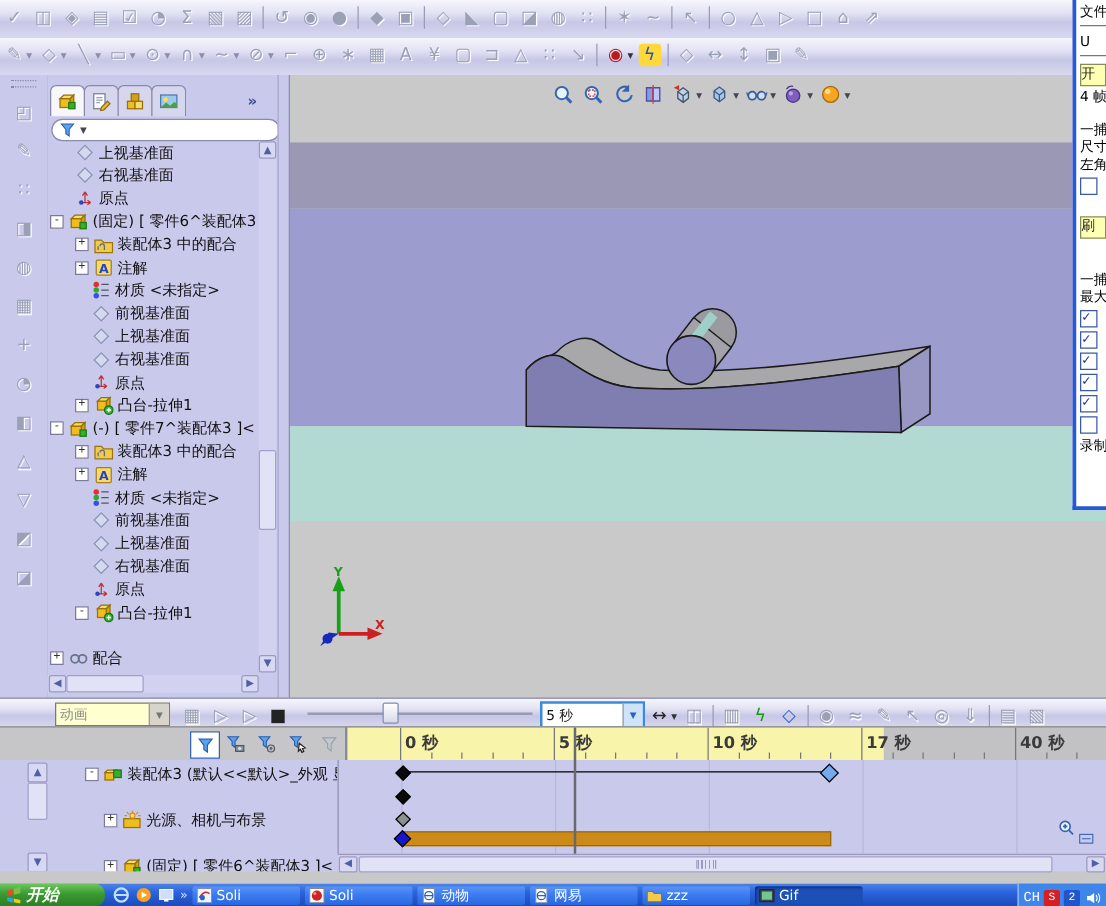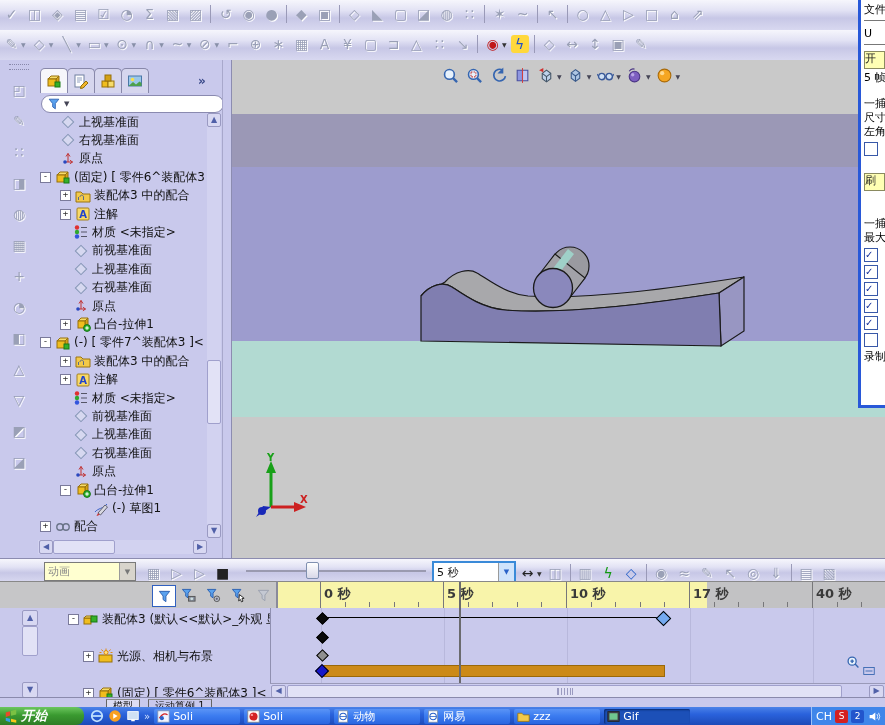--- a/index.html
+++ b/index.html
@@ -72,22 +72,22 @@
   .mtab.active{background:#c9c9ec;}
   
   #taskbar{left:0;top:707px;width:885px;height:18px;background:linear-gradient(#4b82e8,#2a62dc 40%,#1c4ab8);z-index:20;
     display:flex;align-items:center;}
   #startbtn{width:84px;height:18px;background:linear-gradient(#6cc75e,#3a9a30 45%,#2e7d26);border-radius:0 8px 8px 0;
     color:#fff;font-weight:bold;font-style:italic;font-size:13px;display:flex;align-items:center;padding-left:4px;box-sizing:border-box;flex:none;}
   .ql{width:18px;height:16px;display:flex;align-items:center;justify-content:center;flex:none;}
   .tbtn{height:15px;margin:0 2px;background:linear-gradient(#5a94f6,#3c7cf0 45%,#2a66e0);border-radius:2px;color:#fff;
     font-size:11px;display:flex;align-items:center;padding:0 3px;overflow:hidden;white-space:nowrap;box-sizing:border-box;flex:none;}
   .tbtn.active{background:#1c50b8;box-shadow:inset 1px 1px 2px #0a2a70;}
-  #tray{margin-left:auto;height:18px;background:#3f86ea;border-left:1px solid #9cc2f8;display:flex;align-items:center;
-    padding:0 4px;color:#fff;font-size:11px;flex:none;}
+  #tray{margin-left:auto;height:18px;background:#3f86ea;border-left:1px solid #9cc2f8;display:flex;align-items:flex-end;
+    padding:0 4px;color:#fff;font-size:11px;flex:none;font-family:Liberation Mono, monospace;}
   .traychip{width:13px;height:13px;border-radius:2px;margin-left:3px;font-size:9px;color:#fff;text-align:center;line-height:13px;flex:none;}
   #timebar{z-index:4;background:#6a6a6e;}
 </style>
 </head>
 <body>
 
 <div class="screen">
   <div id="tb1" class="toolbar abs" style="left:0;top:0;width:858px;height:30px;">
       <div class="tbi">✓</div>
       <div class="tbi">◫</div>
@@ -386,29 +386,20 @@
           <div class="ebox">-</div>
           <div class="ticon"><svg width="16" height="16" viewBox="0 0 16 16">
               <path d="M3 5 l3-3 h7 l-3 3z" fill="#f6dc6a" stroke="#97700a"></path>
               <path d="M10 5 l3-3 v7 l-3 3z" fill="#d3a116" stroke="#97700a"></path>
               <rect x="3" y="5" width="7" height="7" fill="#f0bd1e" stroke="#97700a"></rect>
               <circle cx="12" cy="12" r="3.4" fill="#2fb52f" stroke="#157015"></circle>
               <path d="M12 10.2 v3.6 M10.2 12 h3.6" stroke="#fff" stroke-width="1.1"></path>
             </svg></div>
           <div style="white-space: nowrap;">凸台-拉伸1</div>
         </div>
-        <div class="trow" style="top: 439.4px; padding-left: 42px;">
-          <div style="width: 13px; flex: 0 0 auto;"></div>
-          <div class="ticon"><svg width="16" height="16" viewBox="0 0 16 16">
-              <path d="M2 12 C5 8 10 9 14 4" stroke="#3a62c8" fill="none"></path>
-              <path d="M5 13 l7-8 2.5 2 -7 8z" fill="#d8d8e0" stroke="#606070"></path>
-              <path d="M5 13 l-1.6 3.2 3.4 -1.4z" fill="#c83838"></path>
-            </svg></div>
-          <div style="white-space: nowrap;">(-) 草图1</div>
-        </div>
         <div class="trow" style="top: 457.8px; padding-left: 2px;">
           <div class="ebox">+</div>
           <div class="ticon"><svg width="16" height="16" viewBox="0 0 16 16">
               <circle cx="5" cy="8" r="3.2" fill="none" stroke="#6a7488" stroke-width="1.4"></circle>
               <circle cx="11" cy="8" r="3.2" fill="none" stroke="#6a7488" stroke-width="1.4"></circle>
             </svg></div>
           <div style="white-space: nowrap;">配合</div>
         </div>
       </div>
     <div class="abs sb" style="left:169px;top:53px;width:14px;height:424px;">
@@ -514,21 +505,21 @@
       <circle cx="14" cy="59" r="4" fill="#1828b8"></circle>
     </svg>
   </div>
 
   <div id="rpanel" class="abs">
       <div class="rp-label">文件</div>
       <div class="rp-hr"></div>
       <div class="rp-label">U</div>
       <div class="rp-hr"></div>
       <div class="rp-btn">开</div>
-      <div class="rp-label">5 帧</div>
+      <div class="rp-label">4 帧</div>
       <div class="rp-gap"></div>
       <div class="rp-label">一捕</div>
       <div class="rp-label">尺寸</div>
       <div class="rp-label">左角</div>
       <div class="rp-check"></div>
       <div class="rp-gap"></div>
       <div class="rp-btn">刷</div>
       <div class="rp-gap"></div>
       <div class="rp-gap"></div>
       <div class="rp-label">一捕</div>
@@ -703,24 +694,20 @@
       </svg></div>
 
   <div id="mhscroll" class="abs">
     <div class="sbbtn" style="left:1px;top:1px;width:13px;height:11px;line-height:10px;">◀</div>
     <div class="sbthumb" style="left:17px;top:1px;width:553px;height:11px;">
       <div style="width:14px;height:7px;margin:2px auto 0;border-left:1px solid #9a9ac0;border-right:1px solid #9a9ac0;background:repeating-linear-gradient(90deg,#9a9ac0 0 1px,transparent 1px 3px);"></div>
     </div>
     <div class="sbbtn" style="left:599px;top:1px;width:13px;height:11px;line-height:10px;">▶</div>
   </div>
 
-  <div id="mtabsrow" class="abs">
-      <div class="mtab" style="left: 106px;">模型</div>
-      <div class="mtab active" style="left: 148px;">运动算例 1</div>
-    </div>
 
   <div id="taskbar" class="abs">
     <div id="startbtn">
       <svg width="14" height="14" viewBox="0 0 16 16" style="margin-right:3px;">
         <path d="M2 4 l5 -1.5 v5 L2 9z" fill="#e84a2a"></path>
           <path d="M8 2.2 l6 -1.7 v5.8 l-6 1.4z" fill="#7ac143"></path>
         <path d="M2 10 l5 1 v4 L2 13.5z" fill="#33a0e8"></path>
           <path d="M8 11.2 l6 1.3 v3.3 l-6 -1.2z" fill="#f8c818"></path>
       </svg>
       <span>开始</span>

